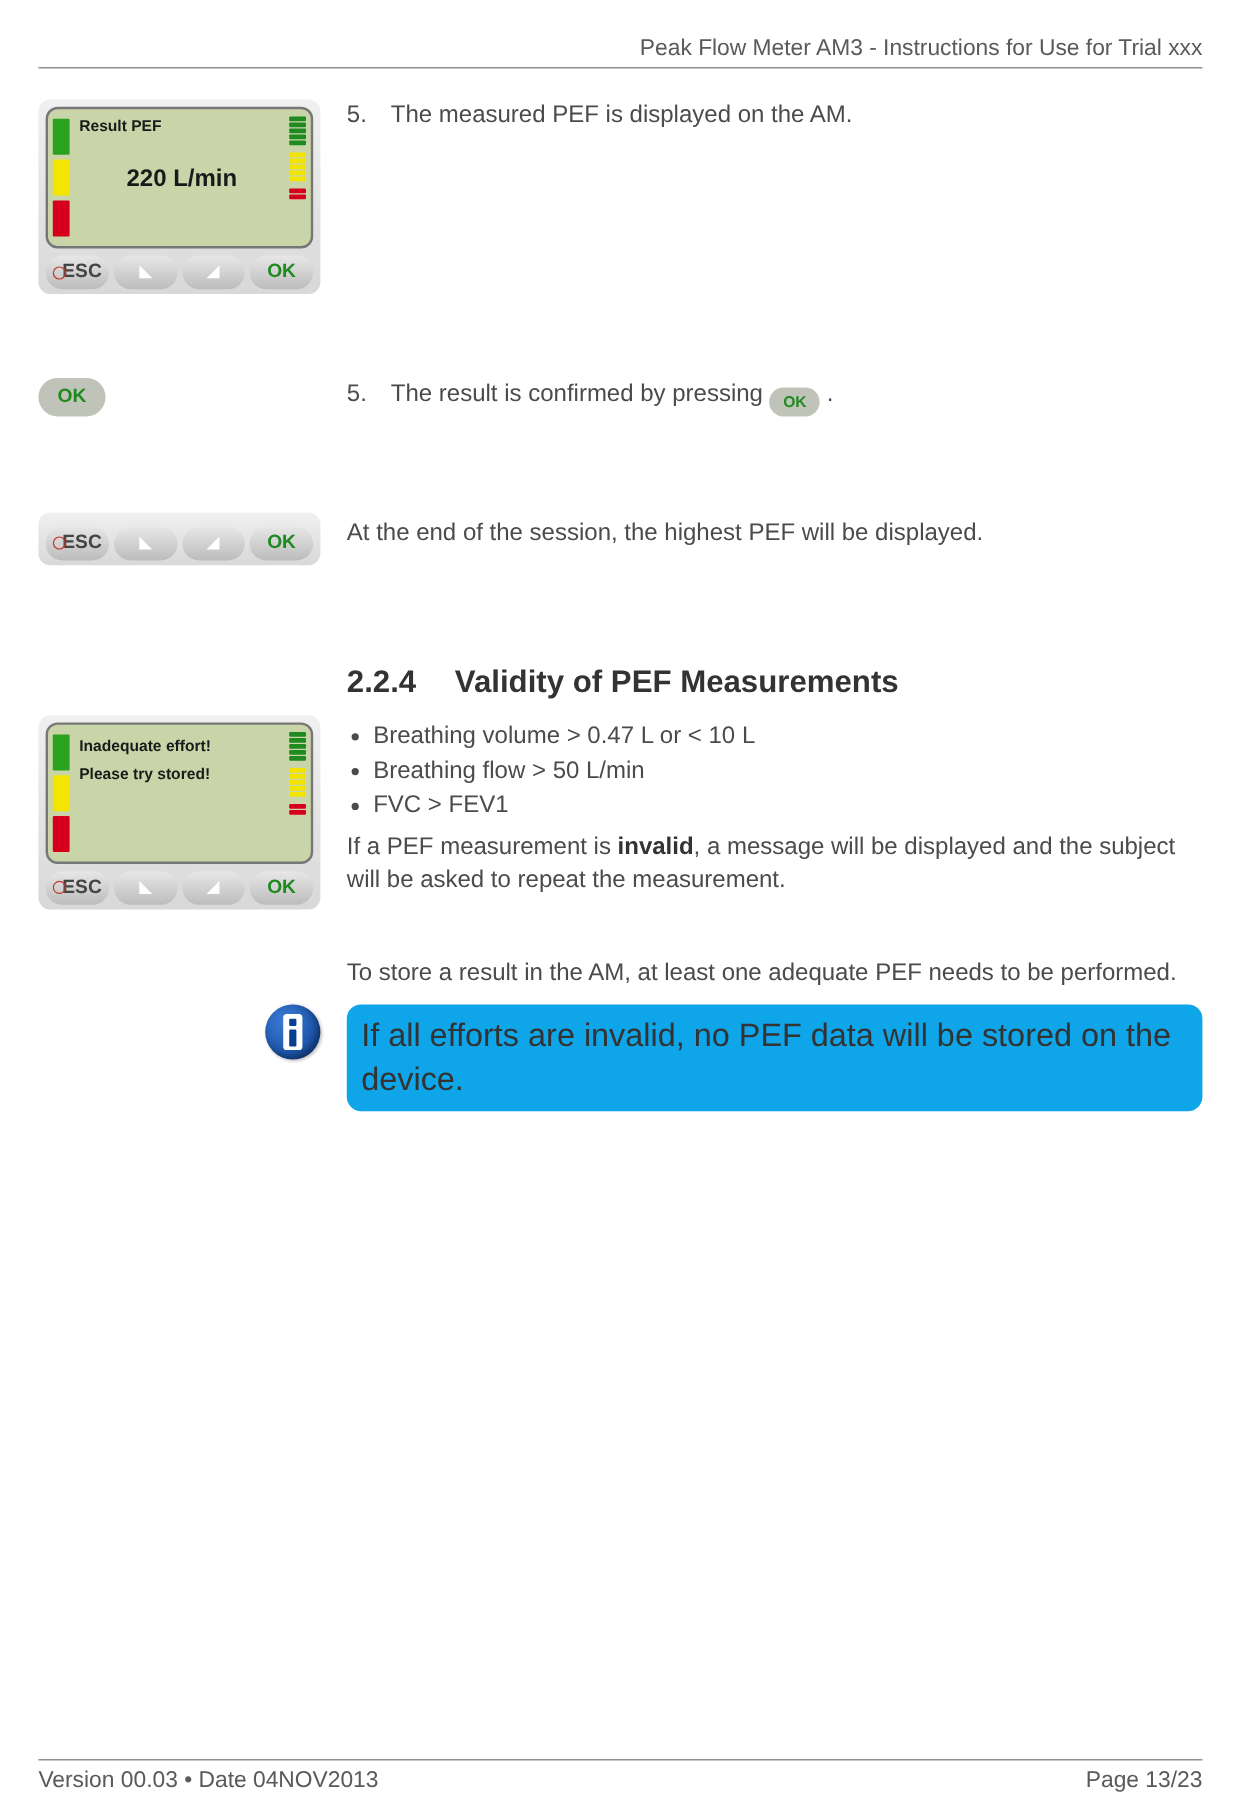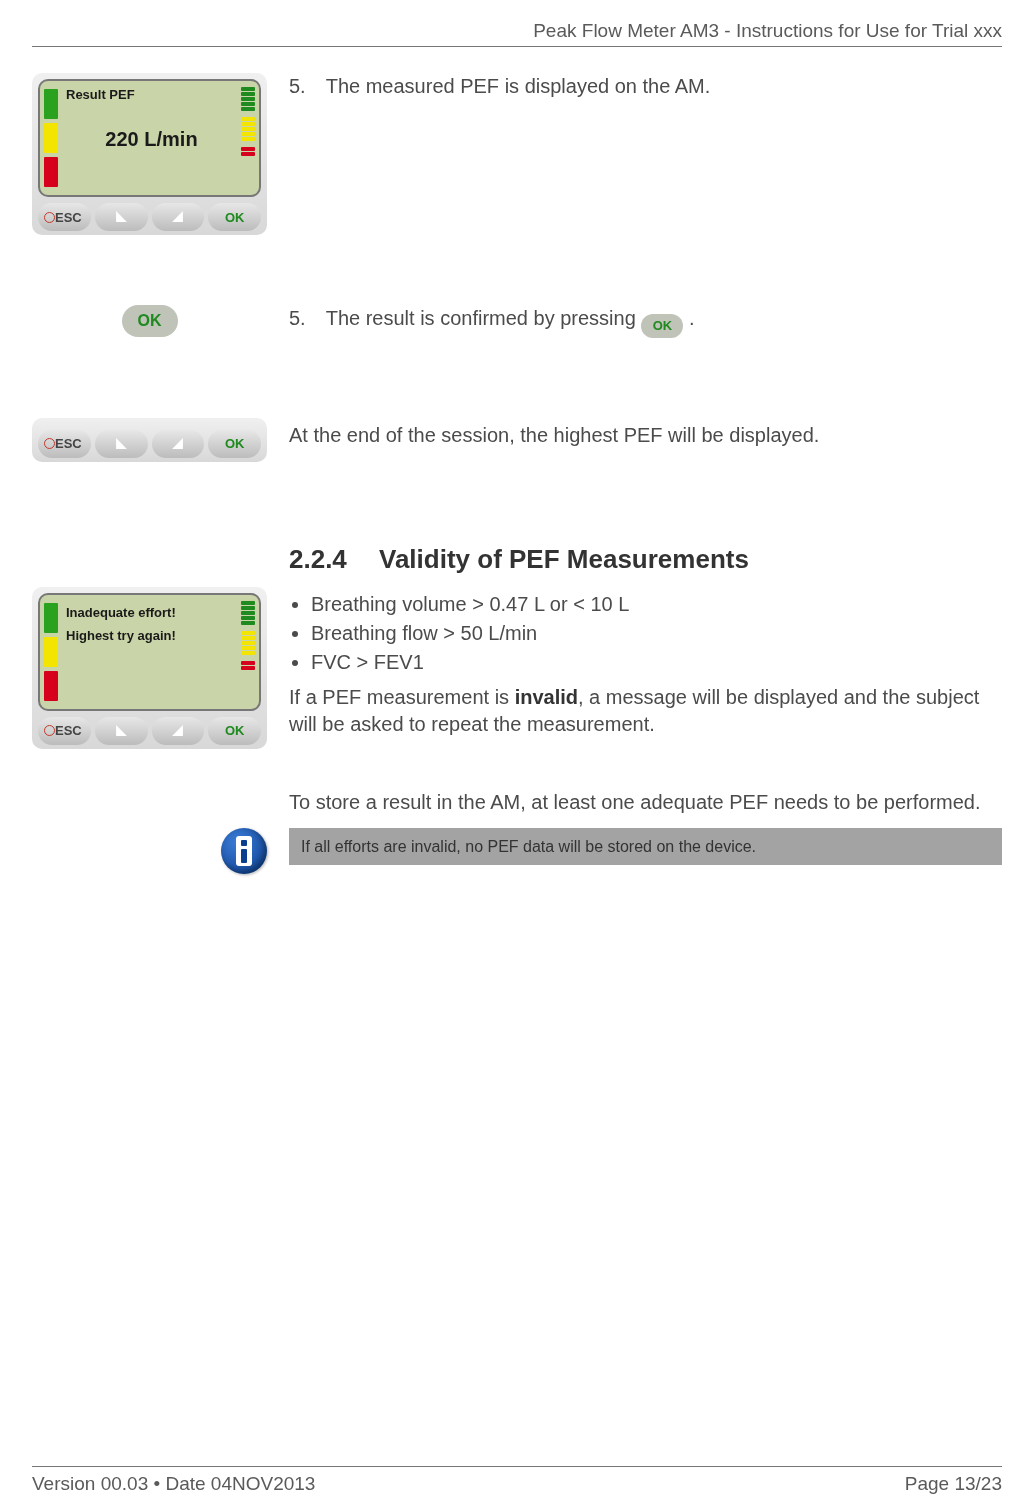--- a/index.html
+++ b/index.html
@@ -5,35 +5,35 @@
   @page { margin:0 }
   html,body{margin:0;padding:0}
   body{
     width:1034px;height:1507px;
     font-family:"Segoe UI","Myriad Pro","Helvetica Neue",Arial,sans-serif;
     color:#5a5a5a;
     position:relative;
     font-weight:300;
   }
   .page{
-    padding:20px 32px 0 32px;
+    padding:30px 32px 0 32px;
     box-sizing:border-box;
     height:100%;
     position:relative;
   }
   .running-head{
     text-align:right;
     font-size:19px;
     color:#5a5a5a;
     border-bottom:1px solid #777;
     padding-bottom:4px;
     margin-bottom:26px;
   }
   .row{display:flex;gap:22px;align-items:flex-start;margin-bottom:10px}
-  .left-col{width:235px;flex:none;display:flex;justify-content:center}
+  .left-col{width:235px;flex:none;display:flex;justify-content:flex-start}
   .right-col{flex:1;font-size:20px;line-height:1.35;color:#4b4b4b}
   .right-col p{margin:0 0 8px 0}
   .right-col .num{margin-bottom:0}
   sup{font-size:.62em;line-height:0}
   .spacer{height:30px}
 
   
   .device{
     width:235px;
     background:linear-gradient(#f0f0f0,#d8d8d8);
@@ -69,21 +69,21 @@
     display:flex;flex-direction:column;gap:1px;
   }
   .meter i{display:block;height:4px;border-radius:1px}
   .mg{background:#1f8a1f}.my{background:#f4e500}.mr{background:#d6001c}.mblank{background:transparent;height:2px}
 
   .keypad{display:flex;gap:4px;margin-top:6px}
   .key{
     flex:1;height:28px;border-radius:14px;
     background:linear-gradient(#e7e7e7,#bcbcbc);
     display:flex;align-items:center;justify-content:center;
-    font-size:13px;font-weight:700;
+    font-size:16px;font-weight:700;
     color:#4a4a4a;
     font-family:Arial,sans-serif;
   }
   .key-esc{color:#444;position:relative}
   .key-esc::before{content:"";width:9px;height:9px;border:1.5px solid #c0392b;border-radius:50%;position:absolute;left:6px}
   .key-esc span{margin-left:8px}
   .key-ok{color:#1f8a1f}
   .key-arrow svg{width:14px;height:14px;fill:#fff;stroke:#fff}
 
   .ok-pill{
@@ -108,21 +108,21 @@
     box-shadow:inset -3px -3px 6px rgba(0,0,0,.35), 1px 1px 3px rgba(0,0,0,.3);
   }
   .note-icon span{
     width:16px;height:30px;background:#fff;border-radius:3px;
     display:flex;flex-direction:column;align-items:center;justify-content:flex-start;
     padding-top:4px;box-sizing:border-box;
   }
   .note-icon span::before{content:"";width:6px;height:6px;background:#0a3e8e;border-radius:1px;margin-bottom:3px}
   .note-icon span::after{content:"";width:6px;height:14px;background:#0a3e8e;border-radius:1px}
   .note-box{
-    flex:1;background:#a3a3a3;padding:8px 12px;font-size:16px;color:#333;
+    flex:1;background:#0ea5e9;padding:8px 12px;font-size:27px;color:#333;border-radius:12px;
   }
 
   .footer{
     position:absolute;left:32px;right:32px;bottom:12px;
     border-top:1px solid #777;padding-top:6px;
     display:flex;justify-content:space-between;
     font-size:19px;color:#5a5a5a;
   }
   b{font-weight:700;color:#333}
 </style>
@@ -244,21 +244,21 @@
       <div class="device">
         <div class="screen">
           <div class="traffic">
               <span class="tg"></span>
               <span class="ty"></span>
               <span class="tr"></span>
             </div>
           <div class="screen-body">
             <div class="screen-msg">
               <div>Inadequate effort!</div>
-              <div>Highest try again!</div>
+              <div>Please try stored!</div>
             </div>
           </div>
           <div class="meter">
               <i class="mg"></i>
               <i class="mg"></i>
               <i class="mg"></i>
               <i class="mg"></i>
               <i class="mg"></i>
               <i class="mblank"></i>
               <i class="my"></i>

